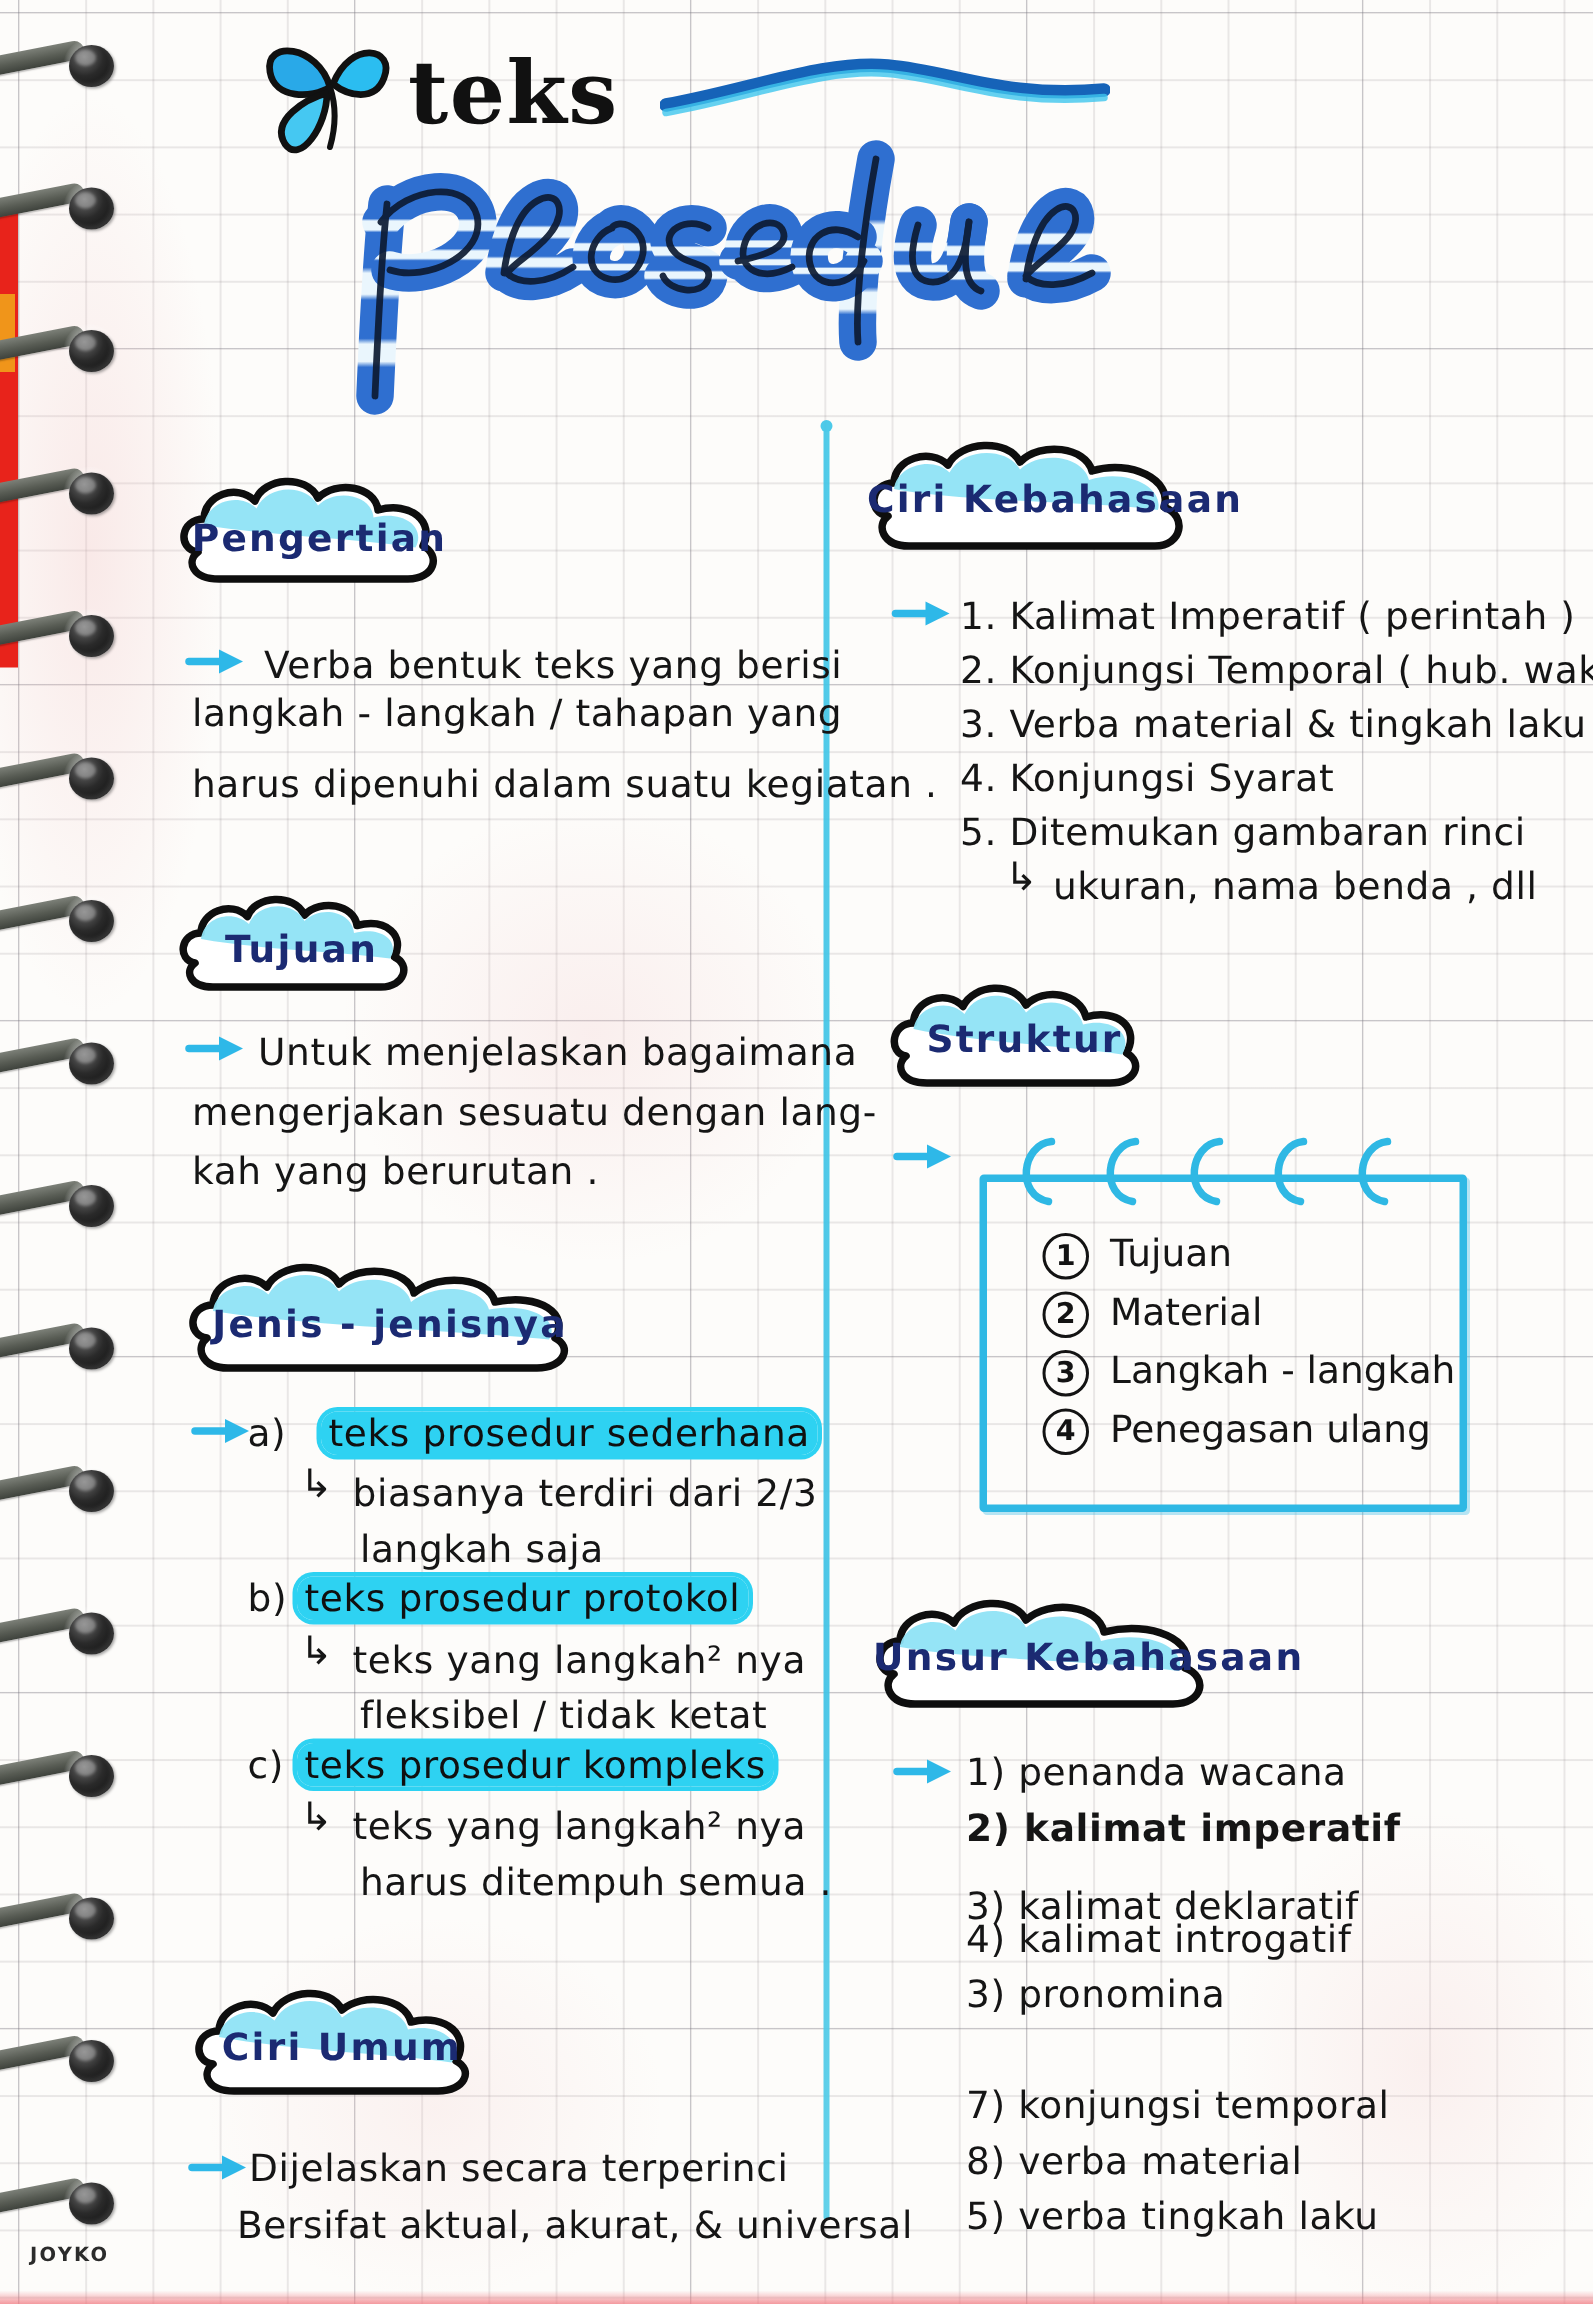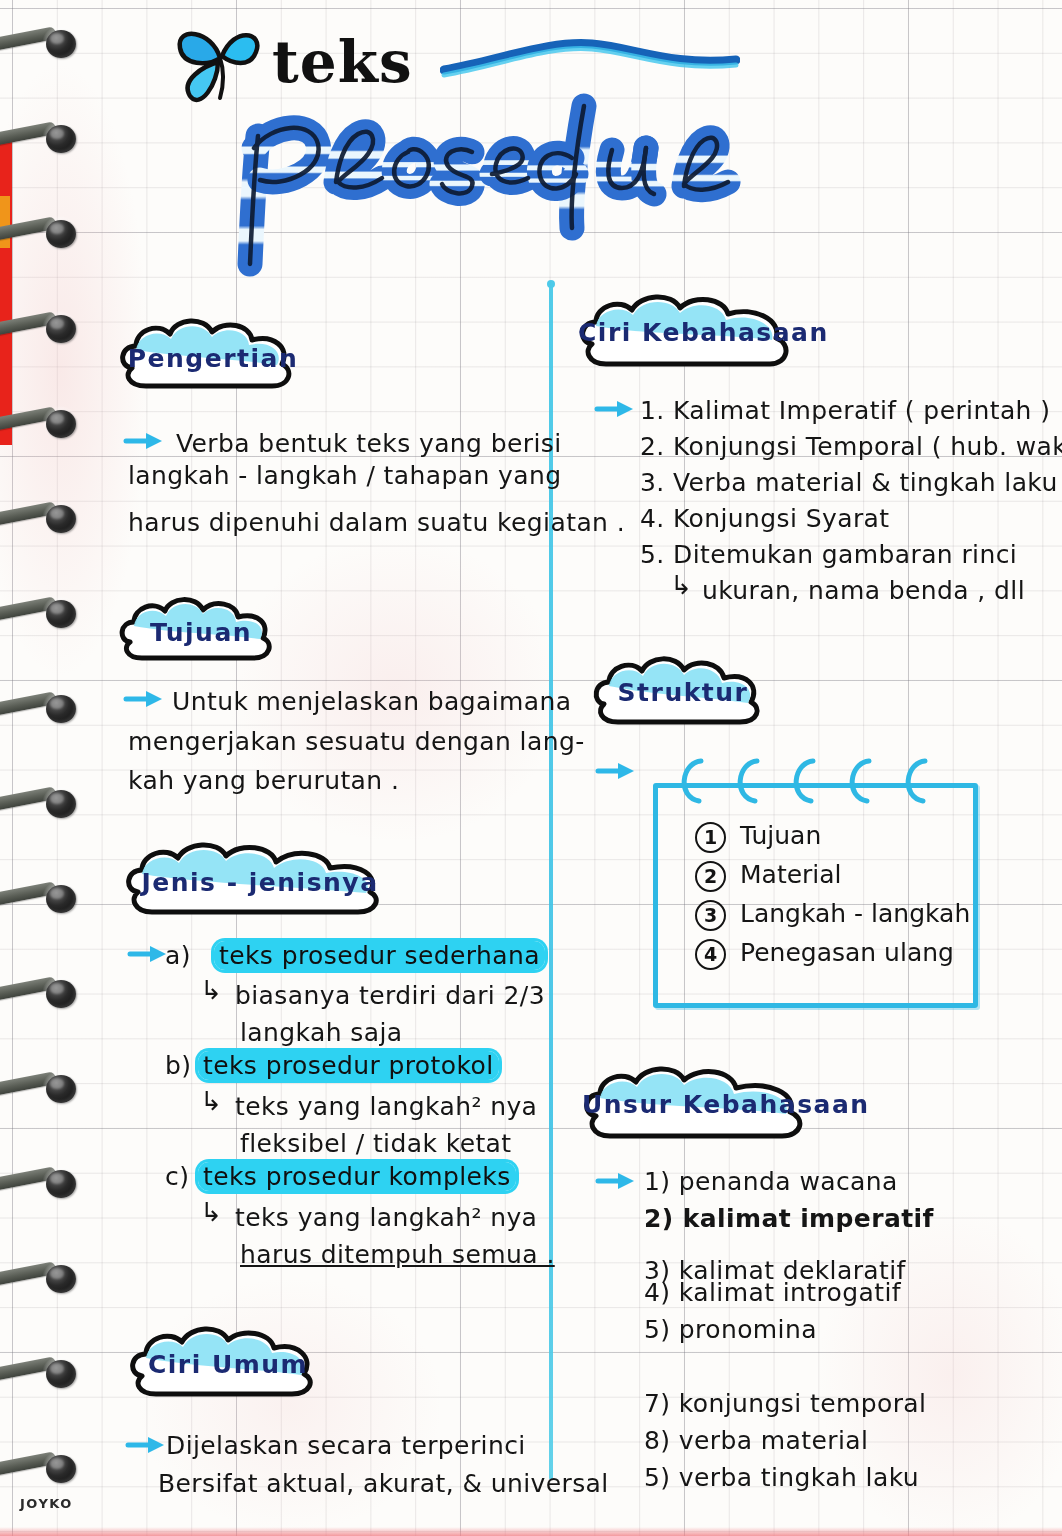--- a/index.html
+++ b/index.html
@@ -462,21 +462,21 @@
   <div class="subarrow" style="left:200px; top:1086px;">↳</div>
   <div class="hw" style="left:235px; top:1087px;">teks yang langkah² nya</div>
   <div class="hw" style="left:240px; top:1124px;">fleksibel / tidak ketat</div>
 
   <div class="hw" style="left:165px; top:1157px;">c)</div>
   <div class="hw" style="left:198px; top:1157px;">
     <span class="hl">teks prosedur kompleks</span>
   </div>
   <div class="subarrow" style="left:200px; top:1197px;">↳</div>
   <div class="hw" style="left:235px; top:1198px;">teks yang langkah² nya</div>
-  <div class="hw" style="left:240px; top:1235px;text-decoration:underline;">harus ditempuh semua .</div>
+  <div class="hw" style="left:240px; top:1235px;">harus ditempuh semua .</div>
 
   <div class="cloud" style="left:128px; top:1322px; width:200px; height:78px;">
     <svg width="200" height="78" viewBox="0 0 200 78">
       <path d="M14 54 C0 52, 2 32, 18 32 C18 16, 42 8, 54 20 C62 4, 92 2, 100 18 C114 6, 142 10, 146 26 C170 20, 186 36, 176 52 C188 58, 182 72, 164 72 L28 72 C10 72, 6 60, 14 54 Z" fill="#ffffff" stroke="#0e0e0e" stroke-width="5" stroke-linejoin="round"></path>
       <path d="M18 36 C20 20, 44 14, 55 25 C64 8, 92 8, 100 23 C114 11, 140 16, 144 31 C166 26, 182 40, 173 53 C130 47, 66 45, 18 36 Z" fill="#8fe3f6" opacity="0.95"></path>
     </svg>
     <div class="ctext" style="top:28px; font-size:25px;">Ciri Umum</div>
   </div>
 
   <div class="arrow" style="left:126px; top:1434px;">
@@ -569,20 +569,20 @@
   <div class="arrow" style="left:596px; top:1170px;">
     <svg width="42" height="22" viewBox="0 0 42 22">
       <path d="M2 11 L30 11" stroke="#2eb8e8" stroke-width="5" stroke-linecap="round"></path>
       <path d="M22 3 L38 11 L22 19 Z" fill="#2eb8e8"></path>
     </svg>
   </div>
   <div class="hw" style="left:644px; top:1162px;">1) penanda wacana</div>
   <div class="hw" style="left:644px; top:1199px;font-weight:bold;">2) kalimat imperatif</div>
   <div class="hw" style="left:644px; top:1236px;margin-top:15px;">3) kalimat deklaratif</div>
   <div class="hw" style="left:644px; top:1273px;">4) kalimat introgatif</div>
-  <div class="hw" style="left:644px; top:1310px;">5) pronomina</div>
+  <div class="hw" style="left:644px; top:1310px;">3) pronomina</div>
   <div class="hw" style="left:644px; top:1384px;">7) konjungsi temporal</div>
   <div class="hw" style="left:644px; top:1421px;">8) verba material</div>
   <div class="hw" style="left:644px; top:1458px;">5) verba tingkah laku</div>
 
   <div id="joyko">JOYKO</div>
 
 </div>
 
 </body></html>

